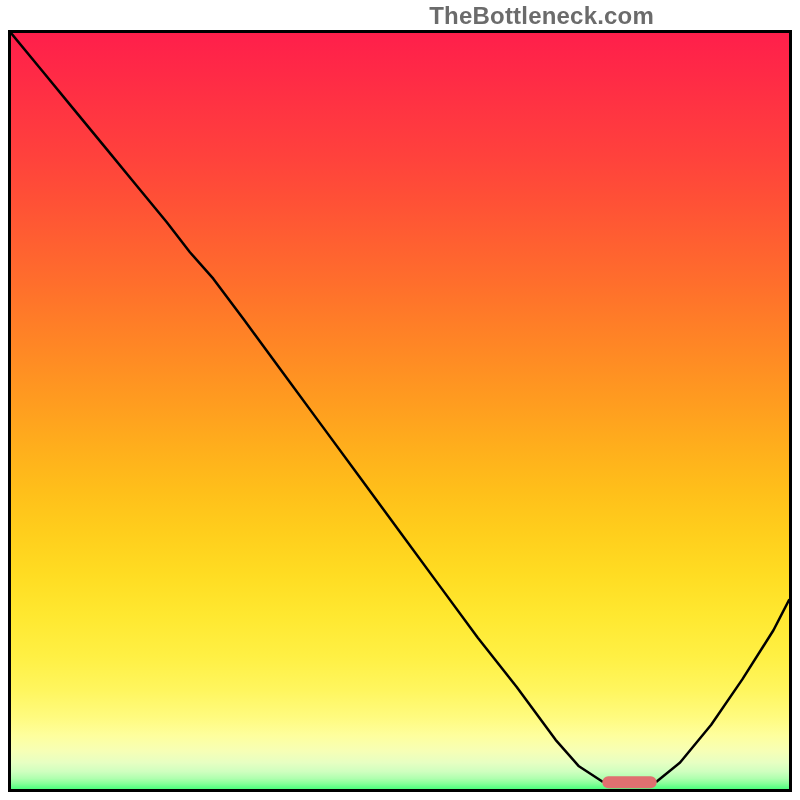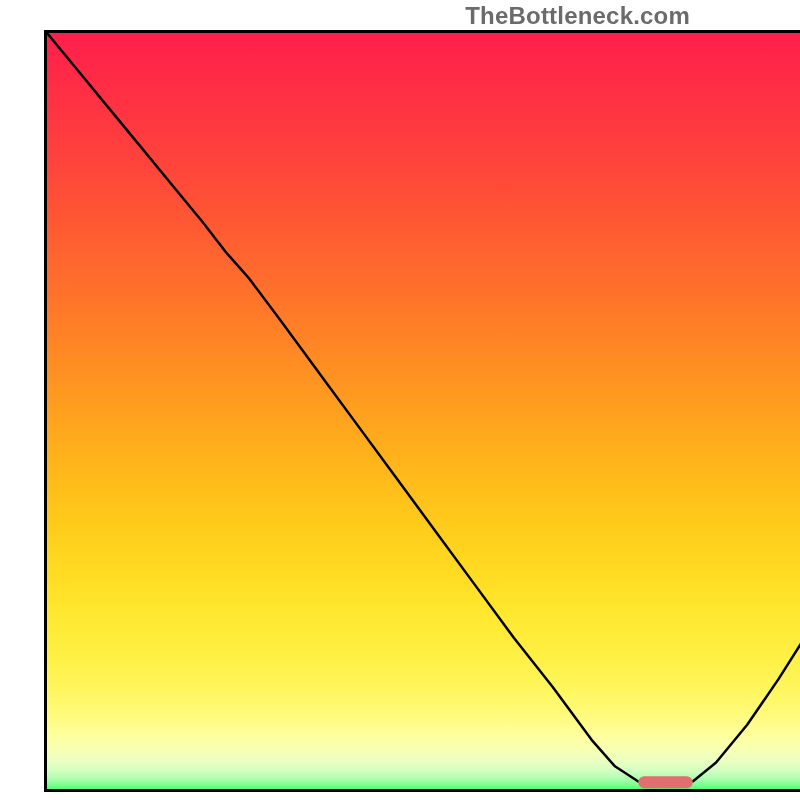--- a/index.html
+++ b/index.html
@@ -7,21 +7,20 @@
     padding: 0;
     width: 800px;
     height: 800px;
     background: #ffffff;
     font-family: Arial, Helvetica, sans-serif;
   }
   .wrap {
     position: relative;
     width: 664px;
     height: 800px;
-    margin-left: 36px;
   }
   .watermark {
     position: absolute;
     top: 2px;
     right: 10px;
     font-size: 24px;
     font-weight: 600;
     color: #6b6b6b;
     letter-spacing: 0.2px;
   }

